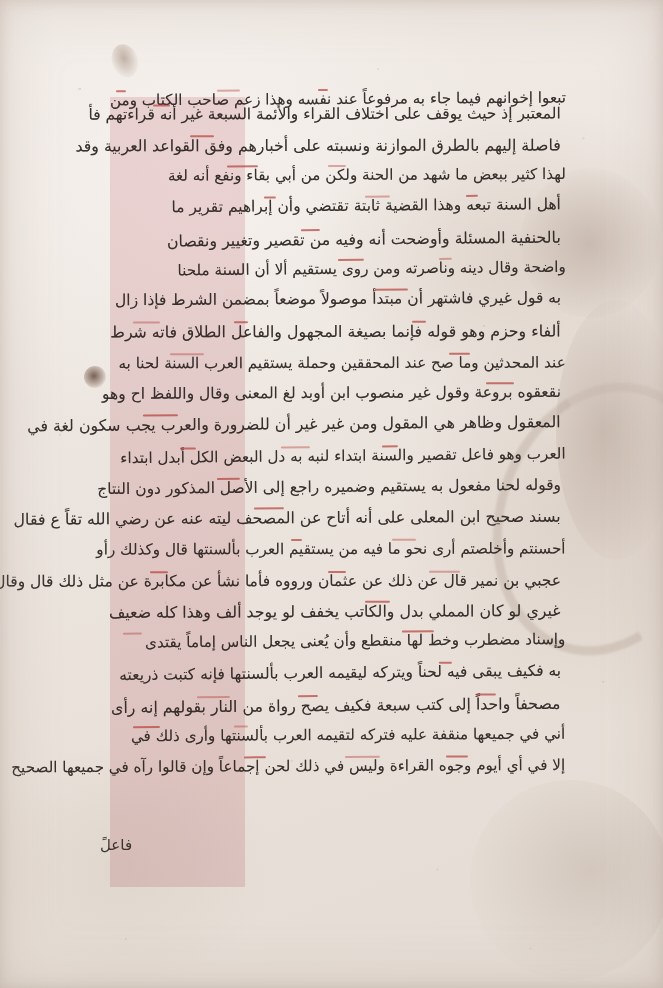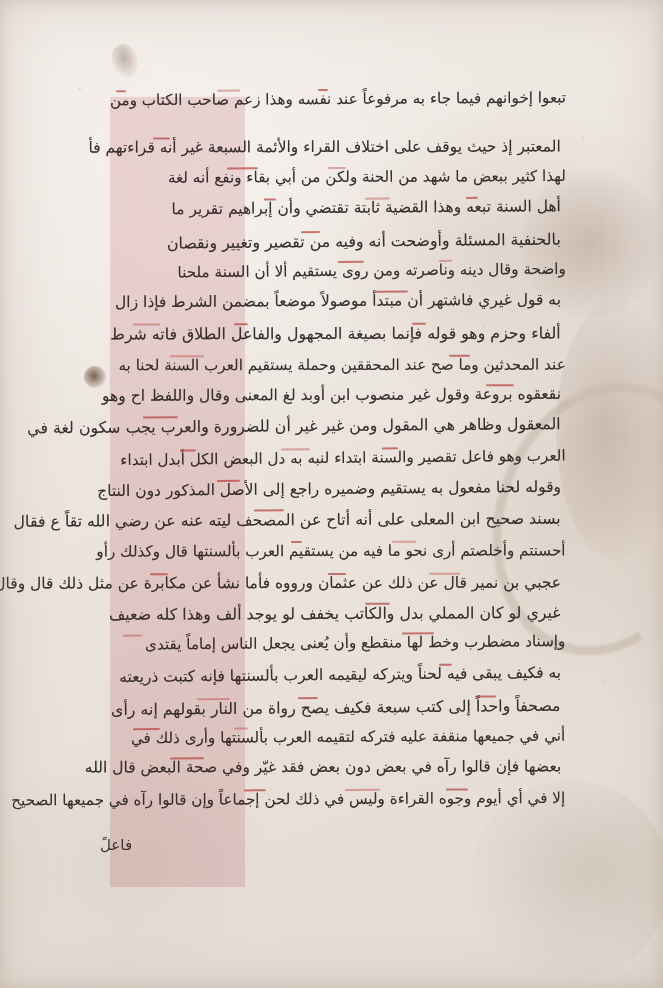--- a/index.html
+++ b/index.html
@@ -166,40 +166,40 @@
   <div class="stain" id="stain-right-2"></div>
   <div class="stain" id="stain-bottom-right"></div>
   <div id="crescent"></div>
   <div class="stain" id="stain-top-left"></div>
   <div class="stain" id="stain-mid-left"></div>
 
   <div id="highlight"></div>
 
   <div id="text-block">
     <div class="line" style="margin-top: 0px; transform: rotate(-0.35deg); font-size: 15.2px; margin-right: 0px;">تبعوا إخوانهم فيما جاء به مرفوعاً عند نفسه وهذا زعم صاحب الكتاب ومن<span class="redmark" style="width: 10px; left: 20px;"></span><span class="redmark thin" style="width: 23px; left: 121px;"></span><span class="redmark" style="width: 10px; left: 222px;"></span></div>
-    <div class="line" style="margin-top: 33px; transform: rotate(-0.154168deg); font-size: 15.5px; margin-right: 5.17926px;">المعتبر إذ حيث يوقف على اختلاف القراء والأئمة السبعة غير أنه قراءتهم فأ<span class="redmark" style="width: 17px; left: 57px;"></span></div>
+    <div class="line" style="margin-top: 0; transform: rotate(-0.154168deg); font-size: 15.5px; margin-right: 5.17926px;">المعتبر إذ حيث يوقف على اختلاف القراء والأئمة السبعة غير أنه قراءتهم فأ<span class="redmark" style="width: 17px; left: 57px;"></span></div>
+    <div class="line" style="margin-top: 15.1911px; transform: rotate(-0.106538deg); font-size: 15.8px; margin-right: 5.22945px;">فاصلة إليهم بالطرق الموازنة ونسبته على أخبارهم وفق القواعد العربية وقد<span class="redmark" style="width: 24px; left: 94px;"></span></div>
     <div class="line" style="margin-top: 14.1187px; transform: rotate(-0.243155deg); font-size: 15.2px; margin-right: 0.100883px;">لهذا كثير ببعض ما شهد من الحنة ولكن من أبي بقاء ونفع أنه لغة<span class="redmark" style="width: 31px; left: 131px;"></span><span class="redmark thin" style="width: 18px; left: 232px;"></span></div>
     <div class="line" style="margin-top: 16.3906px; transform: rotate(-0.46063deg); font-size: 15.5px; margin-right: 5.12759px;">أهل السنة تبعه وهذا القضية ثابتة تقتضي وأن إبراهيم تقرير ما<span class="redmark" style="width: 12px; left: 168px;"></span><span class="redmark thin" style="width: 25px; left: 269px;"></span><span class="redmark" style="width: 12px; left: 370px;"></span></div>
     <div class="line" style="margin-top: 16.8776px; transform: rotate(-0.594383deg); font-size: 15.8px; margin-right: 5.27817px;">بالحنفية المسئلة وأوضحت أنه وفيه من تقصير وتغيير ونقصان<span class="redmark" style="width: 19px; left: 205px;"></span></div>
     <div class="line" style="margin-top: 14.4802px; transform: rotate(-0.543191deg); font-size: 15.2px; margin-right: 0.201738px;">واضحة وقال دينه وناصرته ومن روى يستقيم ألا أن السنة ملحنا<span class="redmark" style="width: 26px; left: 242px;"></span><span class="redmark thin" style="width: 13px; left: 343px;"></span></div>
     <div class="line" style="margin-top: 14.611px; transform: rotate(-0.345797deg); font-size: 15.5px; margin-right: 5.07448px;">به قول غيري فاشتهر أن مبتدأ موصولاً موضعاً بمضمن الشرط فإذا زال<span class="redmark" style="width: 33px; left: 279px;"></span></div>
     <div class="line" style="margin-top: 16.9747px; transform: rotate(-0.151583deg); font-size: 15.8px; margin-right: 5.3254px;">ألفاء وحزم وهو قوله فإنما بصيغة المجهول والفاعل الطلاق فاته شرط<span class="redmark" style="width: 14px; left: 316px;"></span><span class="redmark thin" style="width: 27px; left: 37px;"></span><span class="redmark" style="width: 14px; left: 138px;"></span></div>
     <div class="line" style="margin-top: 16.2348px; transform: rotate(-0.107528deg); font-size: 15.2px; margin-right: 0.302536px;">عند المحدثين وما صح عند المحققين وحملة يستقيم العرب السنة لحنا به<span class="redmark" style="width: 21px; left: 353px;"></span><span class="redmark thin" style="width: 34px; left: 74px;"></span></div>
     <div class="line" style="margin-top: 14.0618px; transform: rotate(-0.24697deg); font-size: 15.5px; margin-right: 5.01993px;">نقعقوه بروعة وقول غير منصوب ابن أوبد لغ المعنى وقال واللفظ اح وهو<span class="redmark" style="width: 28px; left: 390px;"></span></div>
     <div class="line" style="margin-top: 15.3616px; transform: rotate(-0.464384deg); font-size: 15.8px; margin-right: 5.37112px;">المعقول وظاهر هي المقول ومن غير غير أن للضرورة والعرب يجب سكون لغة في<span class="redmark" style="width: 35px; left: 47px;"></span></div>
     <div class="line" style="margin-top: 17.1997px; transform: rotate(-0.595234deg); font-size: 15.2px; margin-right: 0.403248px;">العرب وهو فاعل تقصير والسنة ابتداء لنبه به دل البعض الكل أبدل ابتداء<span class="redmark" style="width: 16px; left: 84px;"></span><span class="redmark thin" style="width: 29px; left: 185px;"></span><span class="redmark" style="width: 16px; left: 286px;"></span></div>
     <div class="line" style="margin-top: 15.4262px; transform: rotate(-0.540496deg); font-size: 15.5px; margin-right: 4.96397px;">وقوله لحنا مفعول به يستقيم وضميره راجع إلى الأصل المذكور دون النتاج<span class="redmark" style="width: 23px; left: 121px;"></span></div>
     <div class="line" style="margin-top: 14.0451px; transform: rotate(-0.341594deg); font-size: 15.8px; margin-right: 5.41533px;">بسند صحيح ابن المعلى على أنه أتاح عن المصحف ليته عنه عن رضي الله تقاً ع فقال<span class="redmark" style="width: 30px; left: 158px;"></span></div>
     <div class="line" style="margin-top: 16.1745px; transform: rotate(-0.149054deg); font-size: 15.2px; margin-right: 0.503847px;">أحسنتم وأخلصتم أرى نحو ما فيه من يستقيم العرب بألسنتها قال وكذلك رأو<span class="redmark" style="width: 11px; left: 195px;"></span><span class="redmark thin" style="width: 24px; left: 296px;"></span></div>
     <div class="line" style="margin-top: 17.0068px; transform: rotate(-0.108586deg); font-size: 15.5px; margin-right: 4.9066px;">عجبي بن نمير قال عن ذلك عن عثمان ورووه فأما نشأ عن مكابرة عن مثل ذلك قال وقال<span class="redmark" style="width: 18px; left: 232px;"></span><span class="redmark thin" style="width: 31px; left: 333px;"></span><span class="redmark" style="width: 18px; left: 54px;"></span></div>
     <div class="line" style="margin-top: 14.663px; transform: rotate(-0.250815deg); font-size: 15.8px; margin-right: 5.458px;">غيري لو كان المملي بدل والكاتب يخفف لو يوجد ألف وهذا كله ضعيف<span class="redmark" style="width: 25px; left: 269px;"></span></div>
     <div class="line" style="margin-top: 14.4346px; transform: rotate(-0.468105deg); font-size: 15.2px; margin-right: 0.604303px;">وإسناد مضطرب وخط لها منقطع وأن يُعنى يجعل الناس إماماً يقتدى<span class="redmark" style="width: 32px; left: 306px;"></span><span class="redmark thin" style="width: 19px; left: 27px;"></span></div>
     <div class="line" style="margin-top: 16.8373px; transform: rotate(-0.596016deg); font-size: 15.5px; margin-right: 4.84784px;">به فكيف يبقى فيه لحناً ويتركه ليقيمه العرب بألسنتها فإنه كتبت ذريعته<span class="redmark" style="width: 13px; left: 343px;"></span></div>
     <div class="line" style="margin-top: 16.4465px; transform: rotate(-0.537747deg); font-size: 15.8px; margin-right: 5.49913px;">مصحفاً واحداً إلى كتب سبعة فكيف يصح رواة من النار بقولهم إنه رأى<span class="redmark" style="width: 20px; left: 380px;"></span><span class="redmark thin" style="width: 33px; left: 101px;"></span><span class="redmark" style="width: 20px; left: 202px;"></span></div>
     <div class="line" style="margin-top: 14.1445px; transform: rotate(-0.337394deg); font-size: 15.2px; margin-right: 0.704588px;">أني في جميعها منقفة عليه فتركه لتقيمه العرب بألسنتها وأرى ذلك في<span class="redmark" style="width: 27px; left: 37px;"></span><span class="redmark thin" style="width: 14px; left: 138px;"></span></div>
-    <div class="line" style="margin-top: 15.1285px; transform: rotate(-0.146582deg); font-size: 15.5px; margin-right: 4.78771px;">بعضها فإن قالوا رآه في بعض دون بعض فقد غيّر وفي صحة البعض قال الله<span class="redmark" style="width: 34px; left: 74px;"></span></div>
     <div class="line" style="margin-top: 15.6651px; transform: rotate(-0.254687deg); font-size: 15.2px; margin-right: 0.804673px;">إلا في أي أيوم وجوه القراءة وليس في ذلك لحن إجماعاً وإن قالوا رآه في جميعها الصحيح<span class="redmark" style="width: 22px; left: 148px;"></span><span class="redmark thin" style="width: 35px; left: 249px;"></span><span class="redmark" style="width: 22px; left: 350px;"></span></div>
   </div>
 
   <div id="margin-note">فاعلً</div>
 
   <div id="edge"></div>
 </div>
 
 </body></html>

